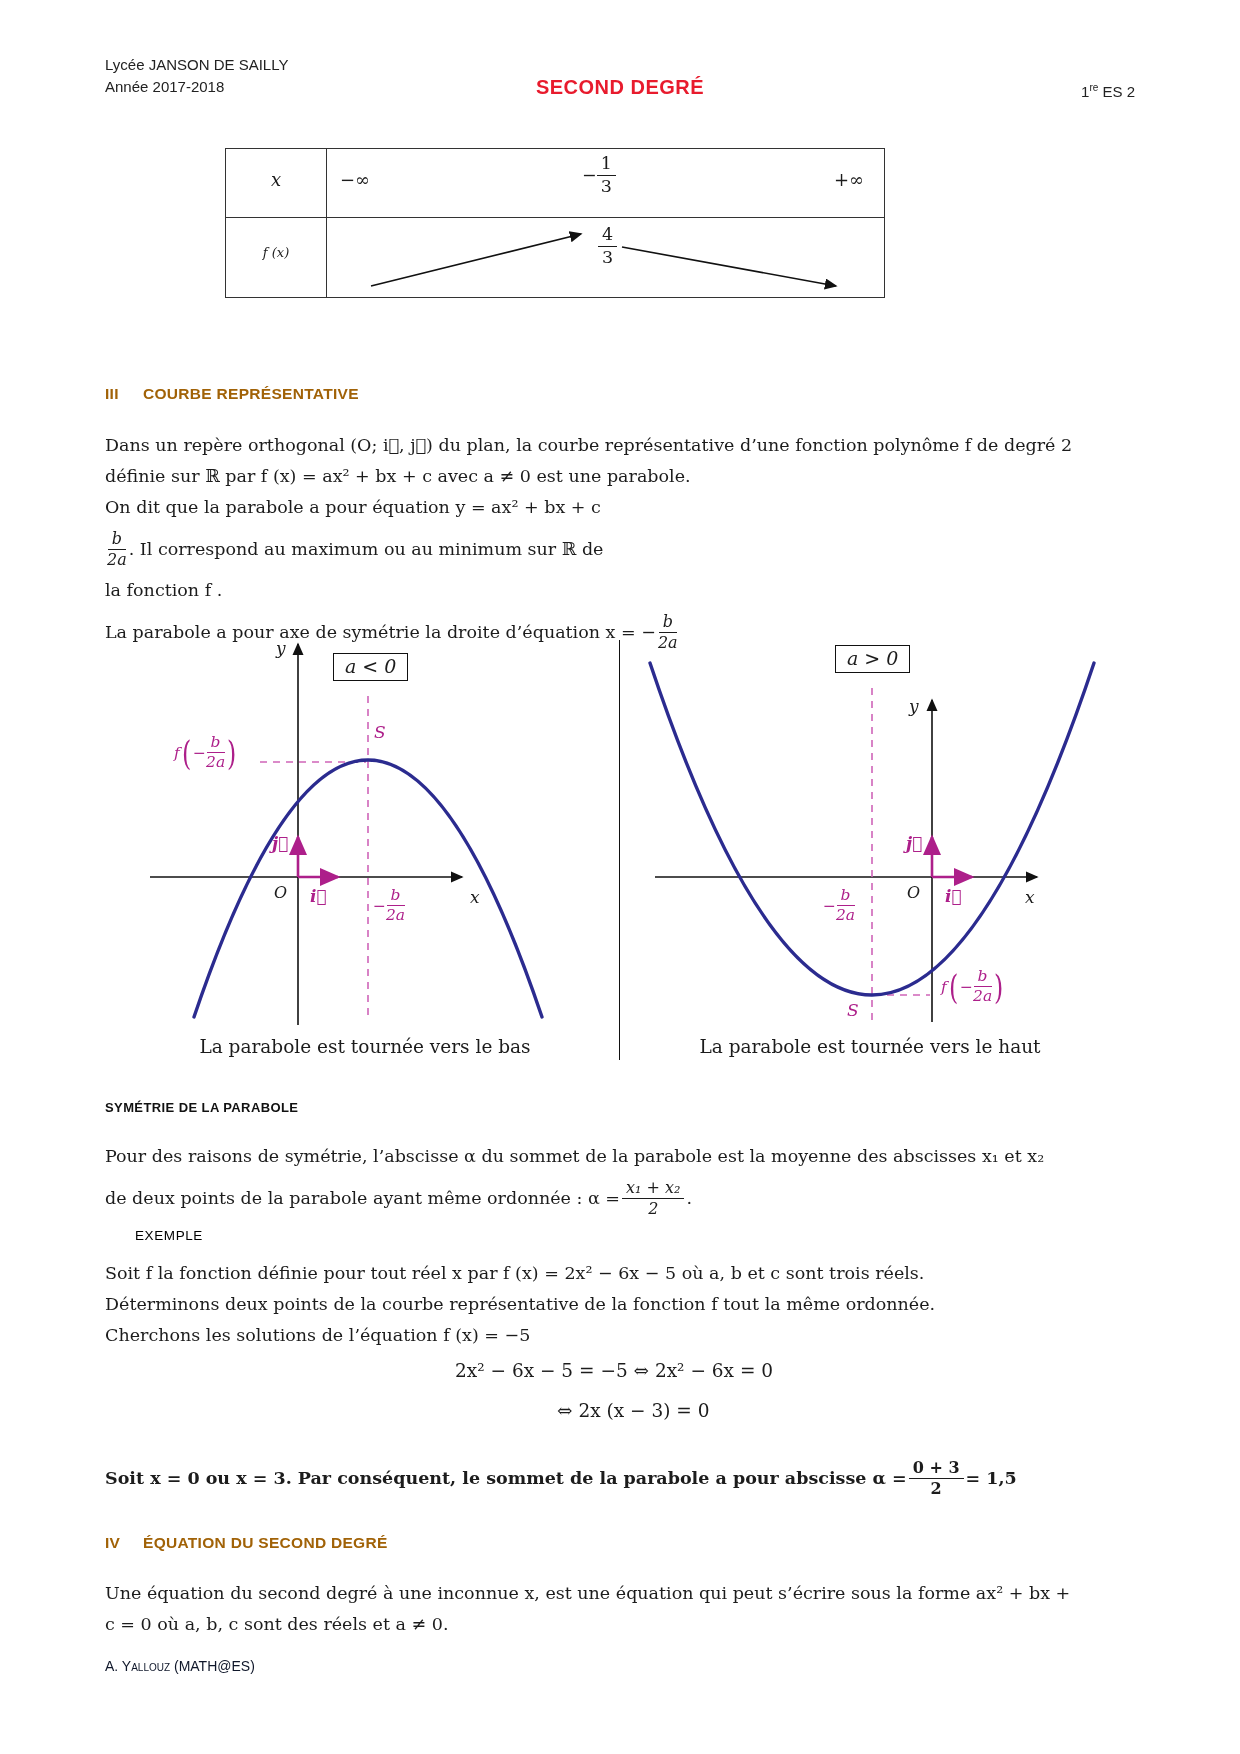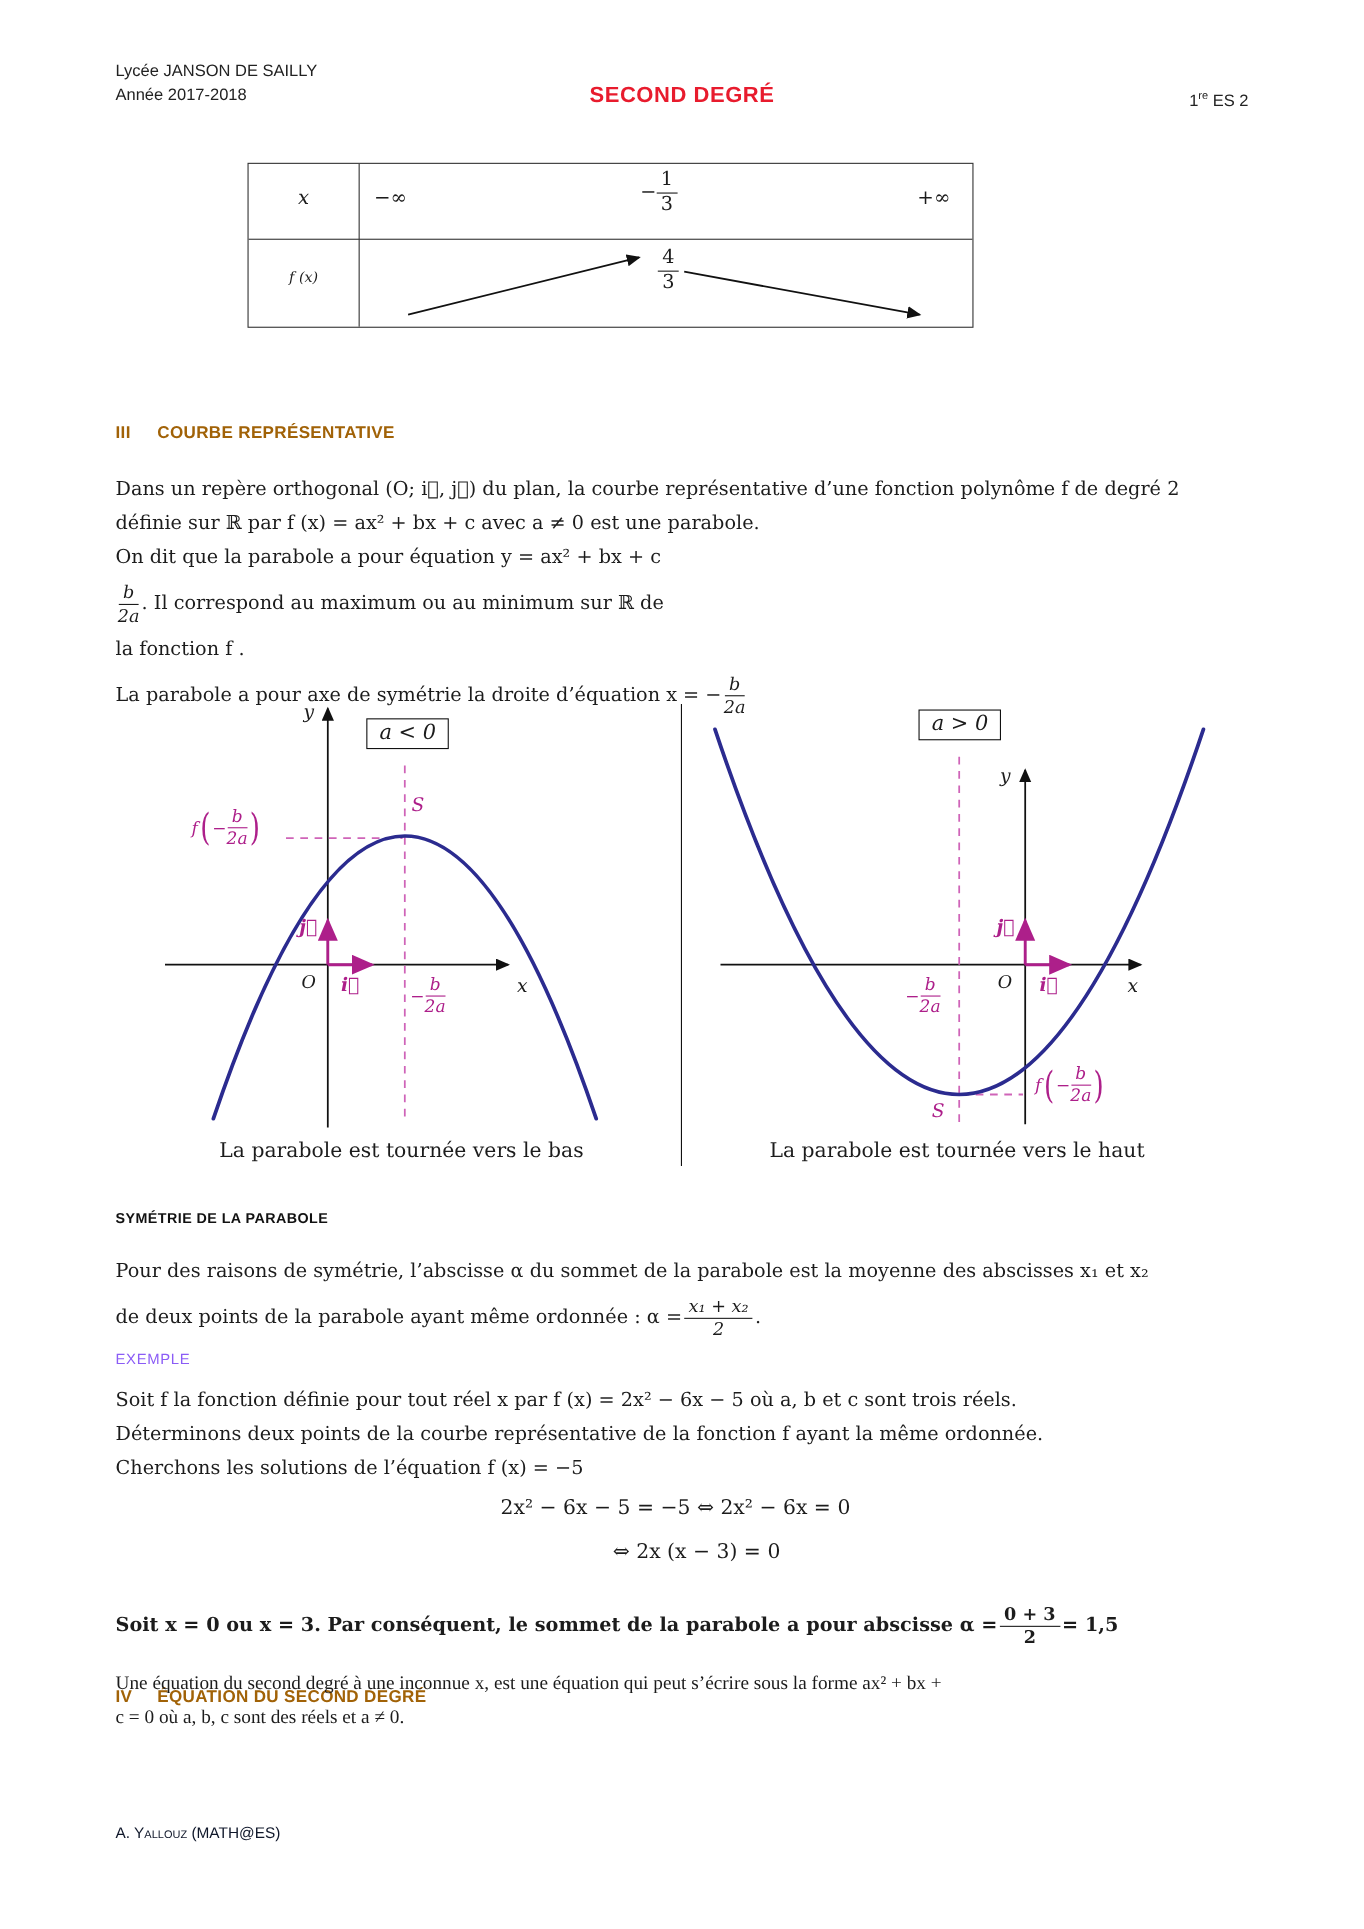--- a/index.html
+++ b/index.html
@@ -29,21 +29,21 @@
         line-height:1.12;font-style:italic;text-align:center;}
   .frac .fr-num{padding:0 4px 1px;border-bottom:1.3px solid currentColor;}
   .frac .fr-den{padding-top:1px;}
   .mrow{display:flex;align-items:center;}
   .up{font-style:normal;}
 
   
   .sec-h{font-family:"Liberation Sans",sans-serif;font-weight:bold;font-size:15.5px;color:#a16207;letter-spacing:.3px;}
   .sec-h .sec-num{display:inline-block;width:38px;}
   .sub-h{font-family:"Liberation Sans",sans-serif;font-weight:bold;font-size:13px;color:#111;letter-spacing:.4px;}
-  .sub-h2{font-family:"Liberation Sans",sans-serif;font-size:13.5px;color:#8b5cf6;letter-spacing:.6px;}
+  .sub-h2{font-family:"Liberation Sans",sans-serif;font-size:13.5px;color:#000000;letter-spacing:.6px;margin-left:30px;}
 
   .body-txt{font-size:17.5px;line-height:31px;}
   .mline{display:flex;align-items:center;font-size:17.5px;min-height:52px;}
   .mline .frac{font-size:16px;margin:0 2px;}
 
   
   .fig{position:absolute;}
   .fig svg{position:absolute;left:0;top:0;}
   .fig-tag{position:absolute;border:1.5px solid #111;padding:1px 11px 3px;font-style:italic;font-size:19px;background:#fff;}
   .lbl{position:absolute;font-style:italic;font-size:17px;}
@@ -229,39 +229,39 @@
           <span class="fr-num">x₁ + x₂</span>
           <span class="fr-den">2</span>
         </span>
         <span>.</span>
     </div>
   </div>
 
   <div class="abs sub-h2" style="left:105px;top:1228px;">EXEMPLE</div>
   <div class="abs body-txt" style="left:105px;right:95px;top:1258px;">
     <div>Soit f la fonction définie pour tout réel x par f (x) = 2x² − 6x − 5 où a, b et c sont trois réels.</div>
-    <div>Déterminons deux points de la courbe représentative de la fonction f ayant la même ordonnée.</div>
+    <div>Déterminons deux points de la courbe représentative de la fonction f tout la même ordonnée.</div>
     <div>Cherchons les solutions de l’équation f (x) = −5</div>
   </div>
 
   <div class="eq" style="left:455px;top:1360px;">2x² − 6x − 5 = −5 ⇔ 2x² − 6x = 0</div>
   <div class="eq" style="left:557px;top:1400px;">⇔ 2x (x − 3) = 0</div>
 
   <div class="abs mline" style="left:105px;right:85px;top:1452px;font-weight:bold;">
     <span>Soit x = 0 ou x = 3. Par conséquent, le sommet de la parabole a pour abscisse α = </span>
       <span class="frac">
         <span class="fr-num up">0 + 3</span>
         <span class="fr-den up">2</span>
       </span>
       <span> = 1,5</span>
   </div>
 
   <div class="abs sec-h" style="left:105px;top:1534px;">
     <span class="sec-num">IV</span><span>ÉQUATION DU SECOND DEGRÉ</span>
   </div>
-  <div class="abs body-txt" style="left:105px;right:95px;top:1514px;font-family:Liberation Serif, serif;">
+  <div class="abs body-txt" style="left:105px;right:95px;top:1578px;">
     <div>Une équation du second degré à une inconnue x, est une équation qui peut s’écrire sous la forme ax² + bx +</div>
     <div>c = 0 où a, b, c sont des réels et a ≠ 0.</div>
   </div>
 
   <div class="abs footer" style="left:105px;top:1658px;">A. Yallouz (MATH@ES)</div>
 
 </div>
 
 </body></html>

